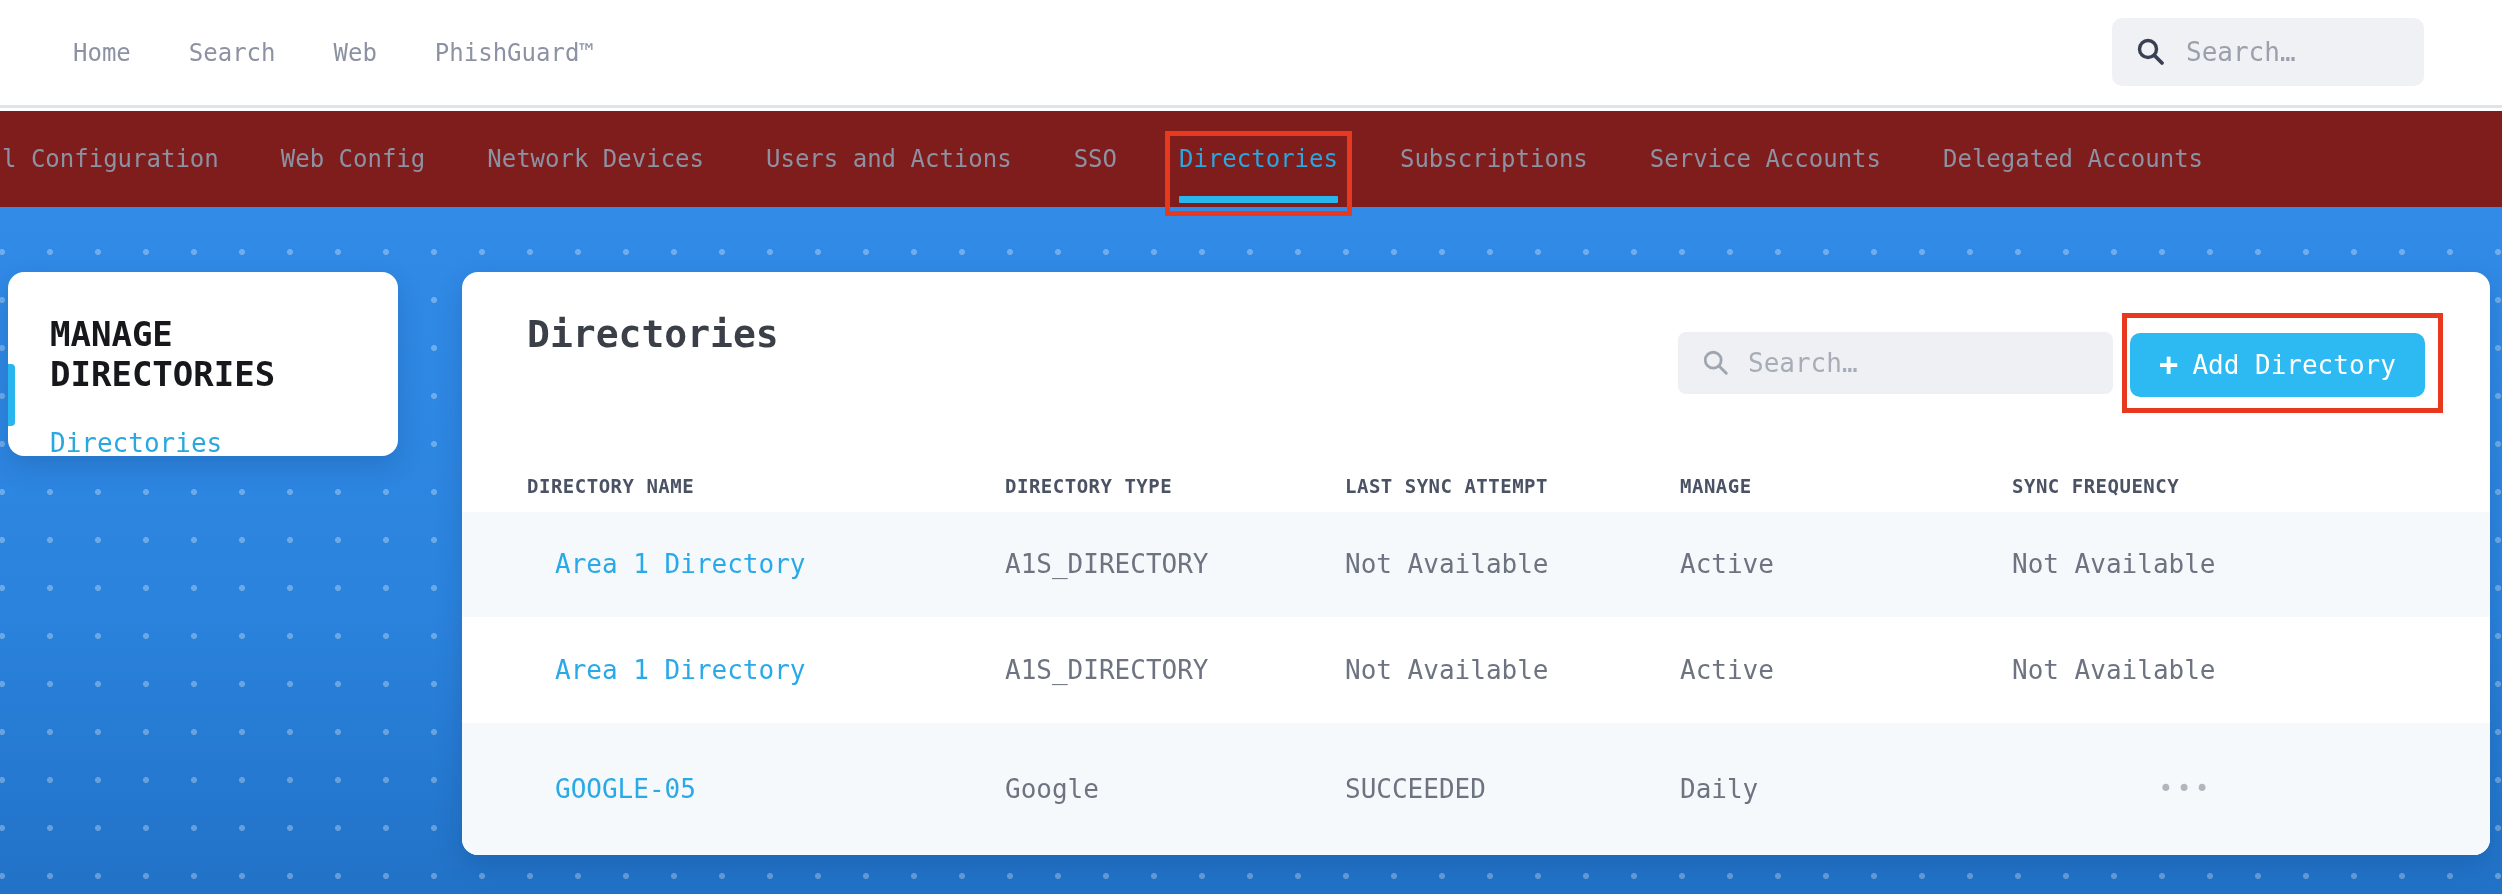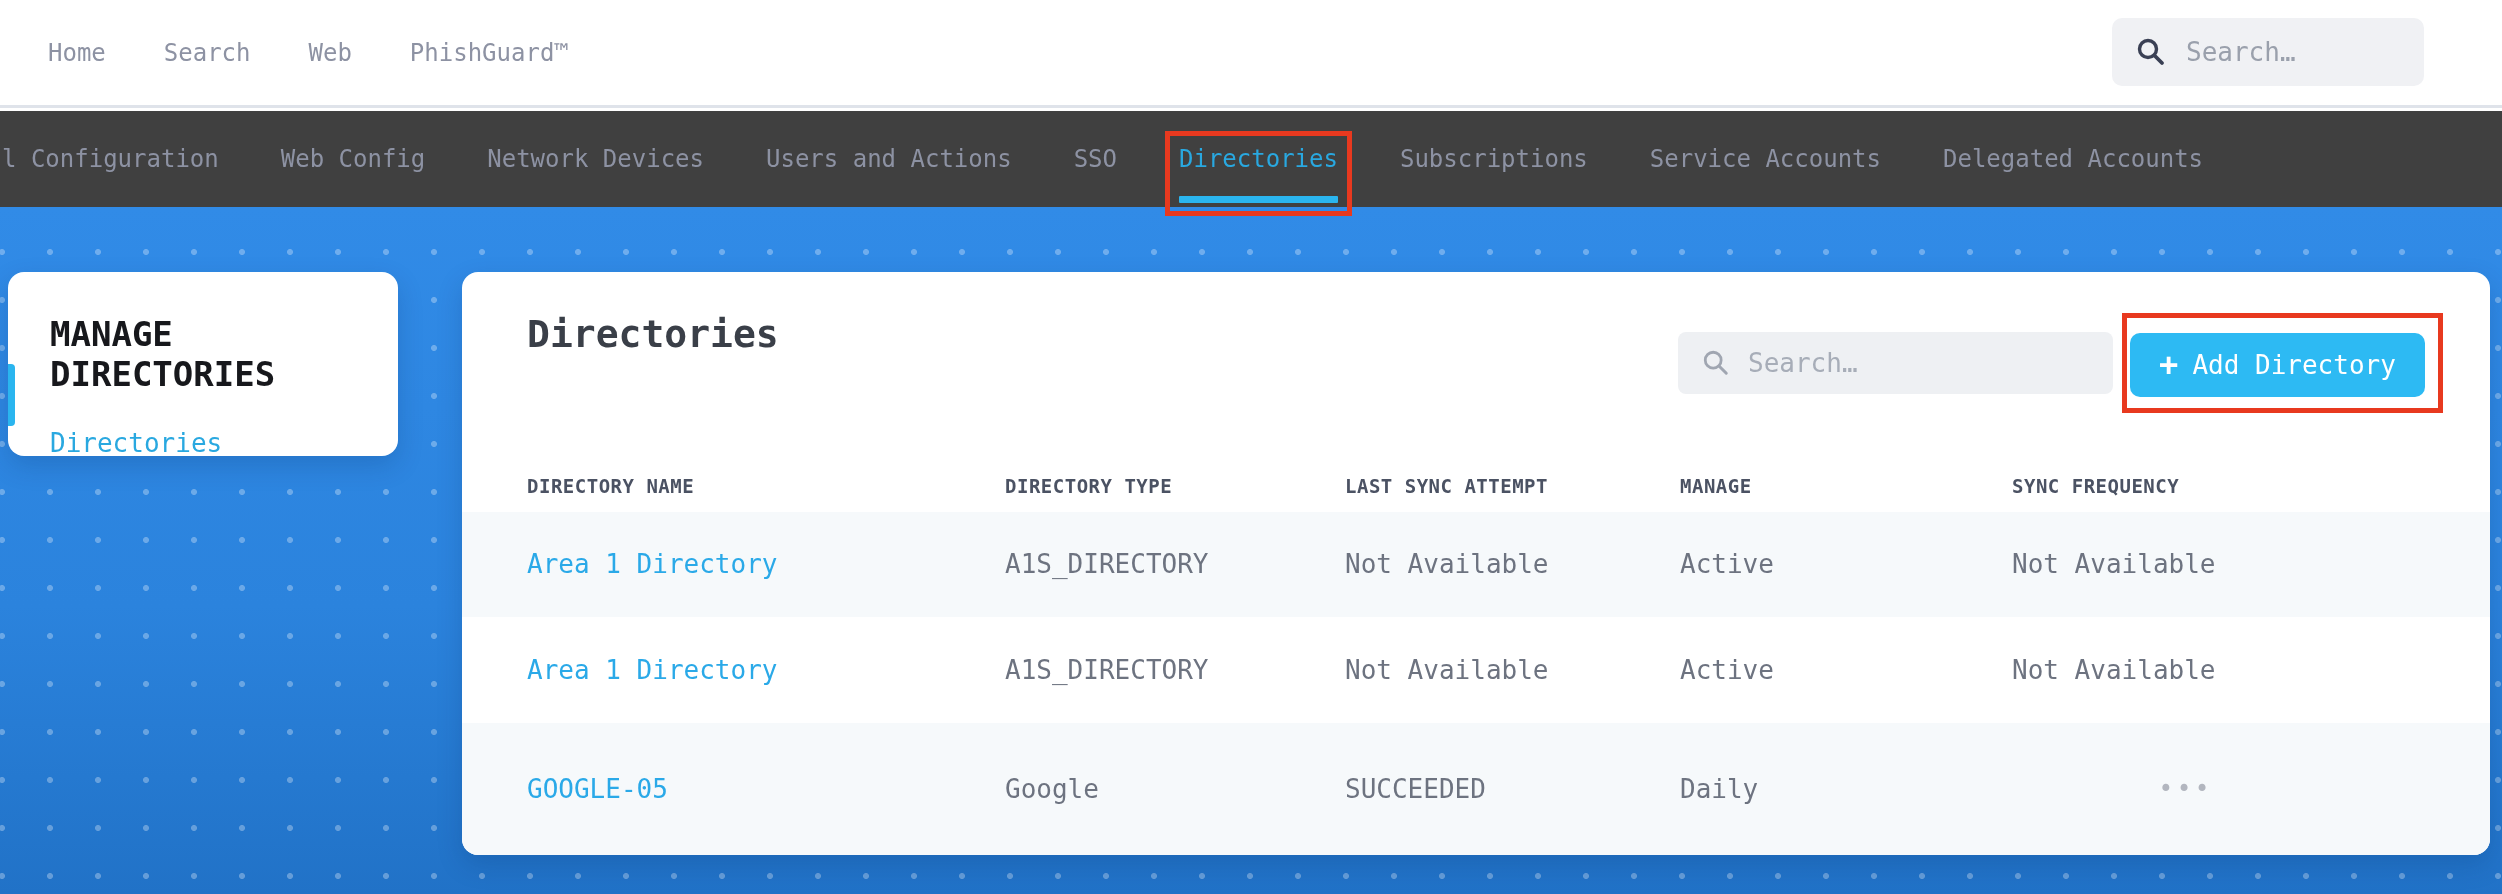--- a/index.html
+++ b/index.html
@@ -8,40 +8,40 @@
     width: 2502px; height: 894px;
     font-family: "DejaVu Sans Mono", "Liberation Mono", monospace;
     background: #ffffff;
   }
   .screen { position: relative; width: 2502px; height: 894px; overflow: hidden; background: #fff; }
 
   
   .topbar {
     position: absolute; top: 0; left: 0; right: 0; height: 108px;
     background: #fff; border-bottom: 3px solid #dfe3ea;
-    display: flex; align-items: center;
+    display: flex; align-items: center; padding-left: 25px;
   }
   .topnav { display: flex; gap: 58px; padding-left: 48px; font-size: 24px; color: #8d92a3; }
   .topnav .nav-item { cursor: pointer; white-space: nowrap; }
   .searchbox {
     position: absolute; right: 78px; top: 18px; width: 312px; height: 68px;
     background: #f0f1f4; border-radius: 10px;
     display: flex; align-items: center; gap: 18px; padding: 0 24px;
   }
   .searchbox input {
     flex: 1; min-width: 0; background: transparent; border: none; outline: none;
     font-family: inherit; font-size: 26px; color: #3a4054;
   }
   .searchbox input::placeholder { color: #9aa0ac; }
   .mag { flex: 0 0 auto; }
 
   
   .tabbar {
     position: absolute; top: 111px; left: 0; right: 0; height: 96px;
-    background: #404040; display: flex; gap: 62px; padding-left: 2px;
+    background: #7f1d1d; display: flex; gap: 62px; padding-left: 2px;
     font-size: 24px; color: #8d92a3;
   }
   .tab { position: relative; display: flex; align-items: center; height: 96px; cursor: pointer; white-space: nowrap; }
   .tab.active { color: #29a8e0; }
   .tab.active::after {
     content: ""; position: absolute; left: 0; right: 0; bottom: 4px; height: 7px;
     background: #2ab5ef; border-radius: 1px;
   }
   .tab-annotation {
     position: absolute; left: -14px; right: -14px; top: 20px; bottom: -9px;
@@ -103,21 +103,21 @@
   
   .table { position: absolute; left: 0; right: 0; top: 188px; bottom: 0; display: flex; flex-direction: column; }
   .trow {
     display: grid; grid-template-columns: 478px 340px 335px 332px 348px 1fr;
     padding: 0 60px 0 65px; align-items: center;
   }
   .thead { height: 52px; font-size: 19px; font-weight: bold; color: #4b5263; letter-spacing: 0.5px; }
   .data-row { height: 106px; font-size: 26px; color: #6d7380; }
   .data-row:last-child { height: 133px; align-items: center; }
   .data-row:nth-child(odd) { background: #f6f9fb; }
-  .cell-link { color: #2aa9e8; cursor: pointer; }
+  .cell-link { color: #2aa9e8; cursor: pointer; margin-left: 28px; }
   .menu-btn {
     justify-self: center; cursor: pointer; border: none; background: transparent;
     color: #b2b6bf; font-size: 24px; letter-spacing: 4px; line-height: 1;
     font-family: "DejaVu Sans", sans-serif; padding: 6px 2px;
   }
 </style>
 </head>
 <body>
 
 <div class="screen">

